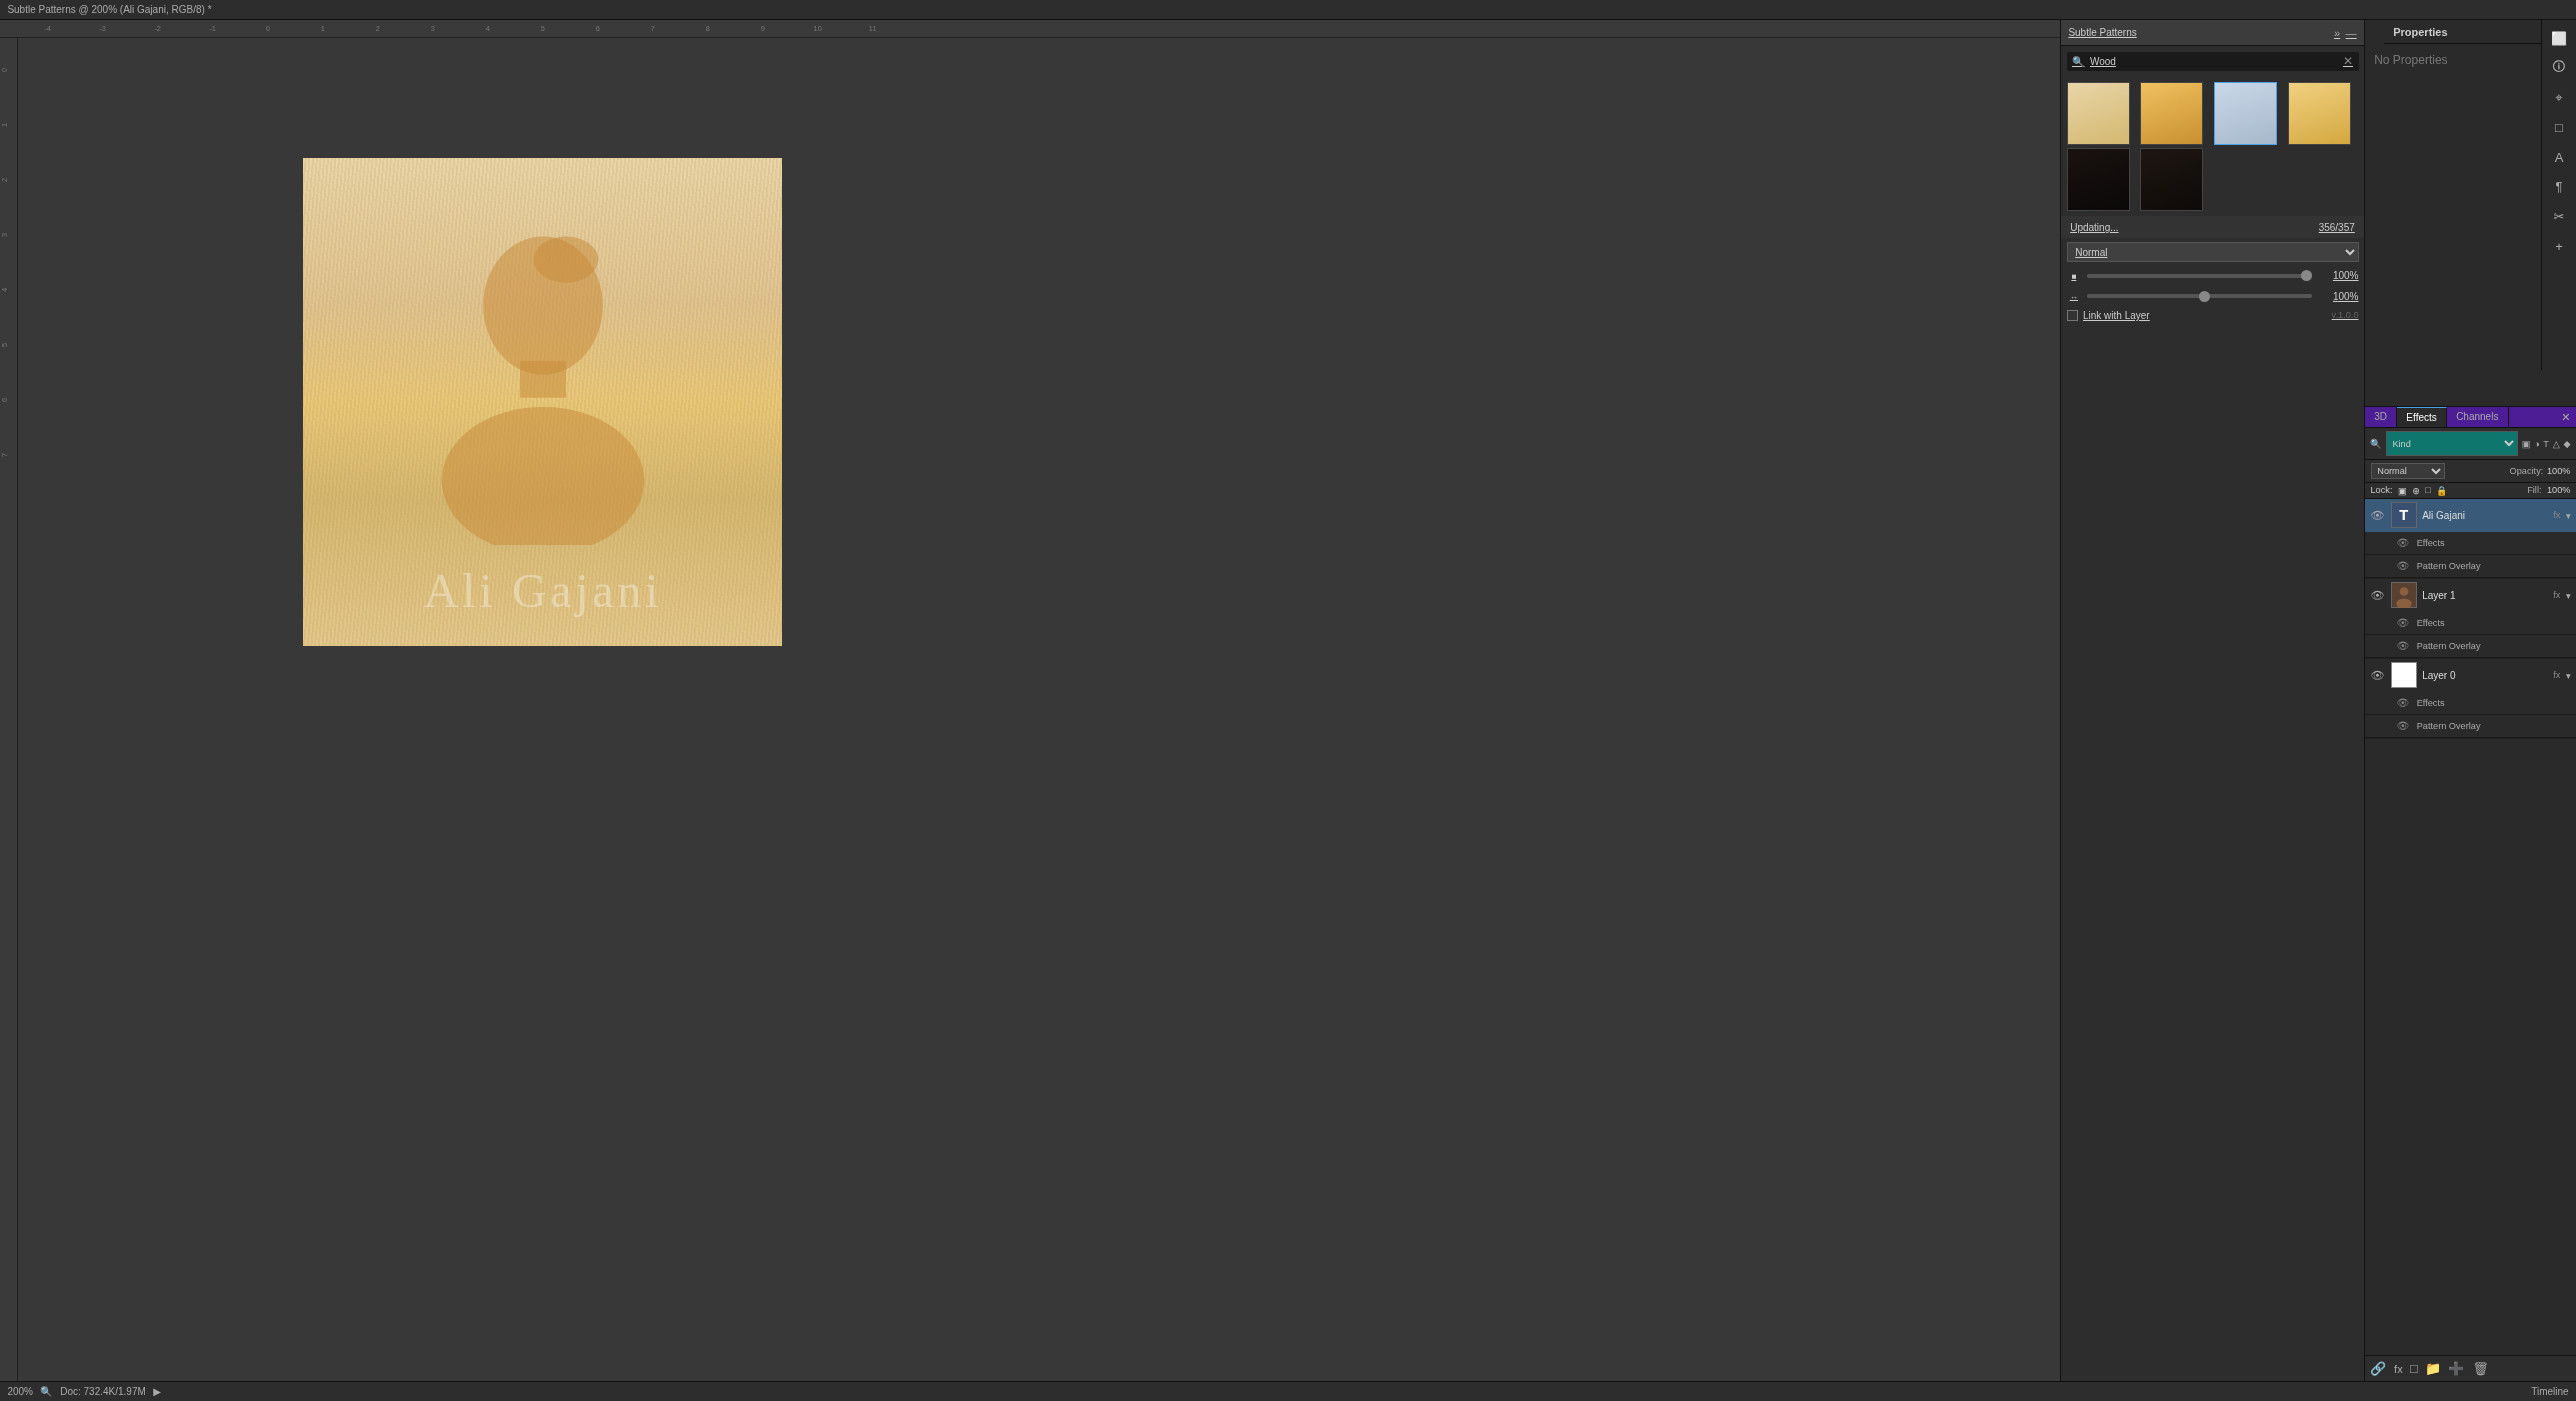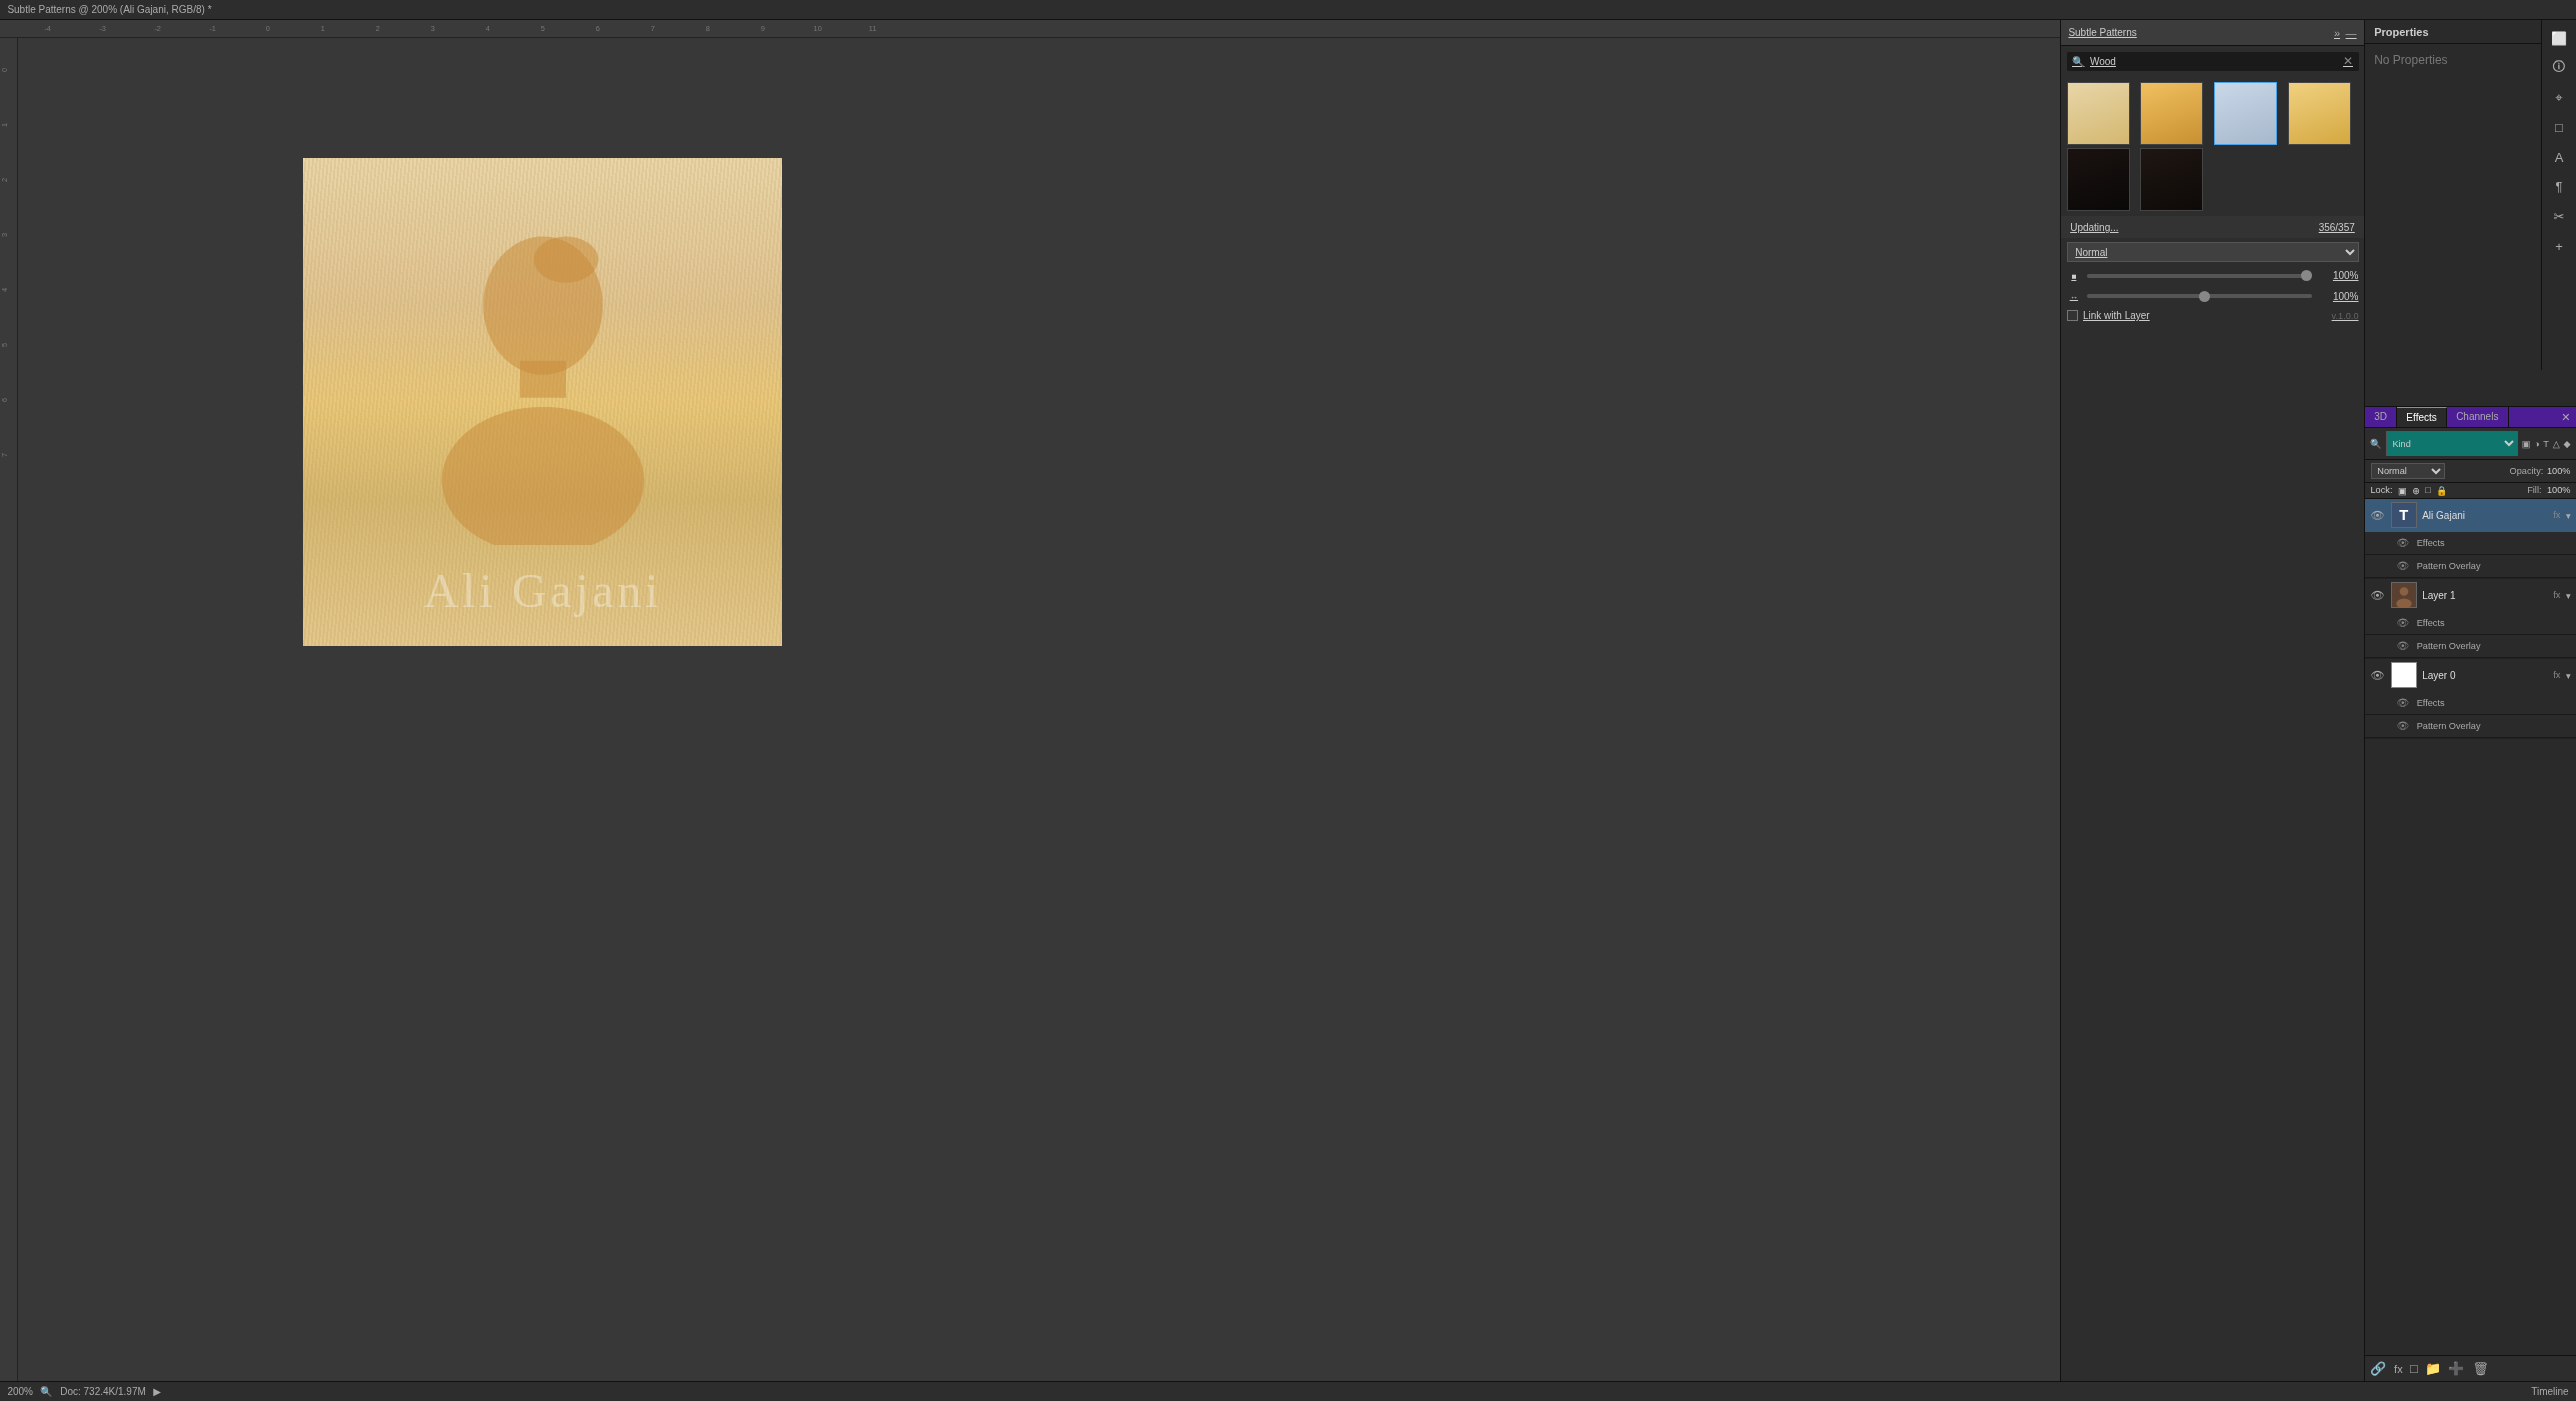--- a/index.html
+++ b/index.html
@@ -250,21 +250,20 @@
 
     .slider-value {
       width: 41px;
       text-align: right;
       font-size: 10px;
       color: #ccc;
     }
 
     .link-row {
       display: flex;
-      align-items: center;
       padding: 3.7px 5.5px;
       gap: 5.5px;
       font-size: 10px;
     }
 
     .checkbox-link {
       width: 11px;
       height: 11px;
       border: 0.9px solid #777;
       background: #333;
@@ -279,20 +278,21 @@
       height: 387px;
       border-bottom: 0.9px solid #111;
     }
 
     .properties-title {
       padding: 5.5px 9.2px;
       font-size: 11px;
       font-weight: bold;
       color: #ccc;
       border-bottom: 0.9px solid #111;
+      margin-left: 19px;
     }
 
     .no-properties {
       padding: 9.2px;
       color: #777;
       font-size: 12px;
     }
 
     .tool-btn {
       width: 26px;

